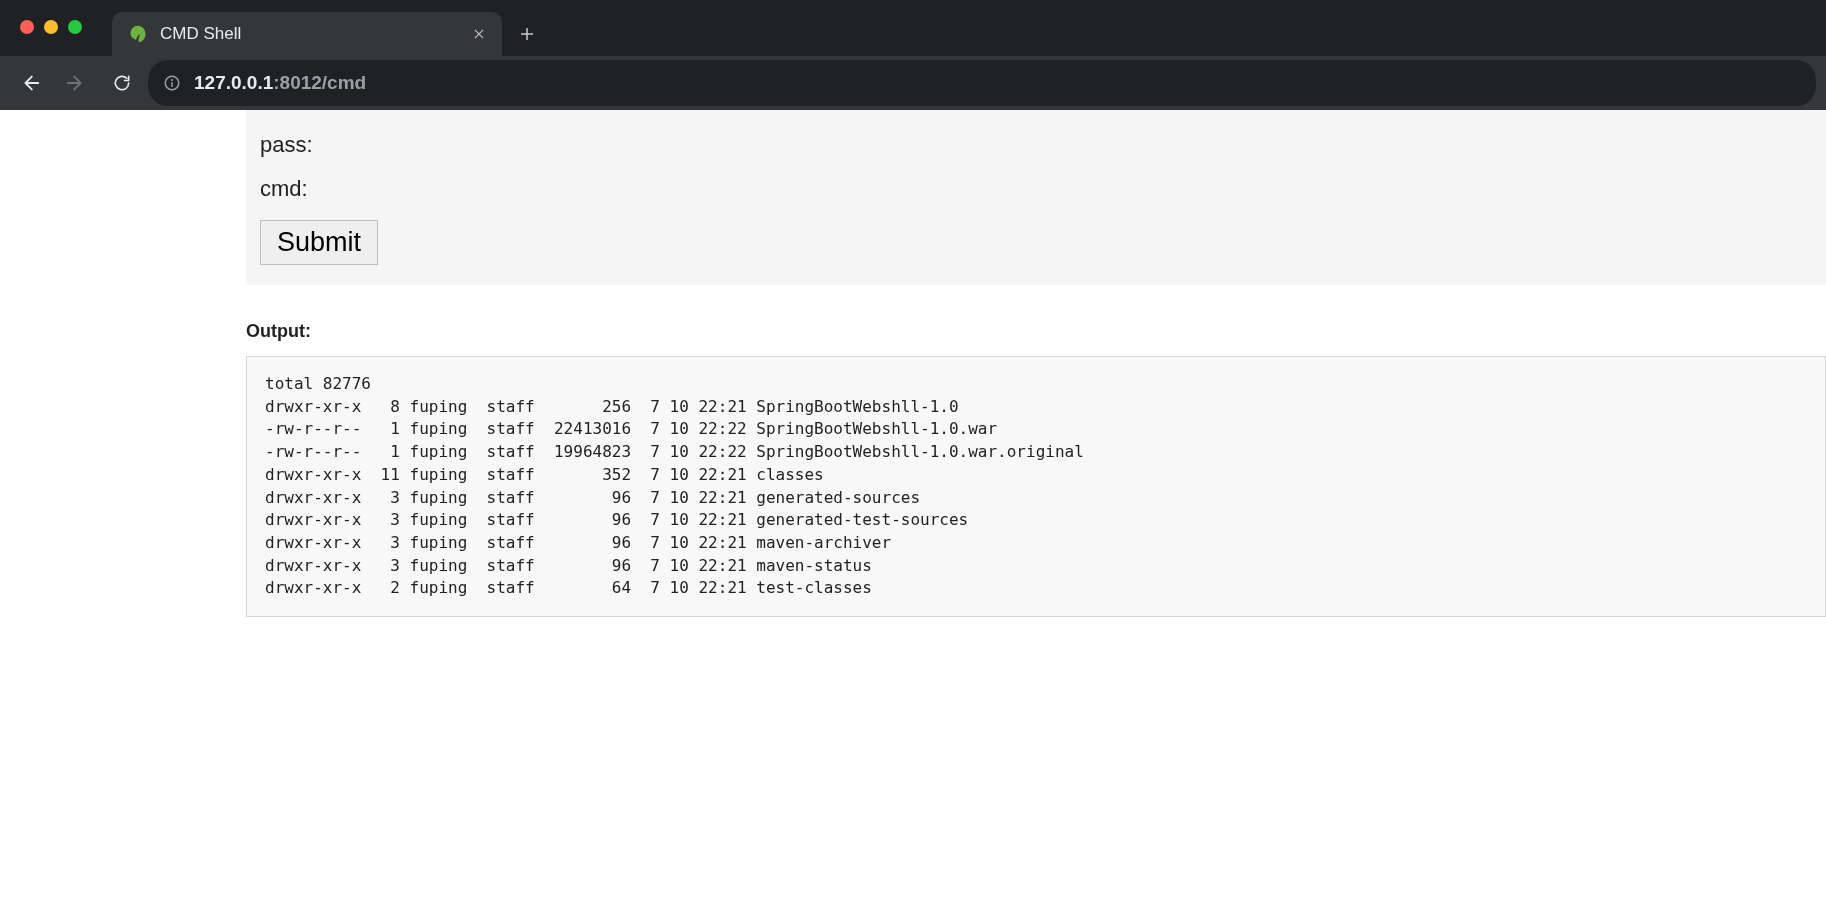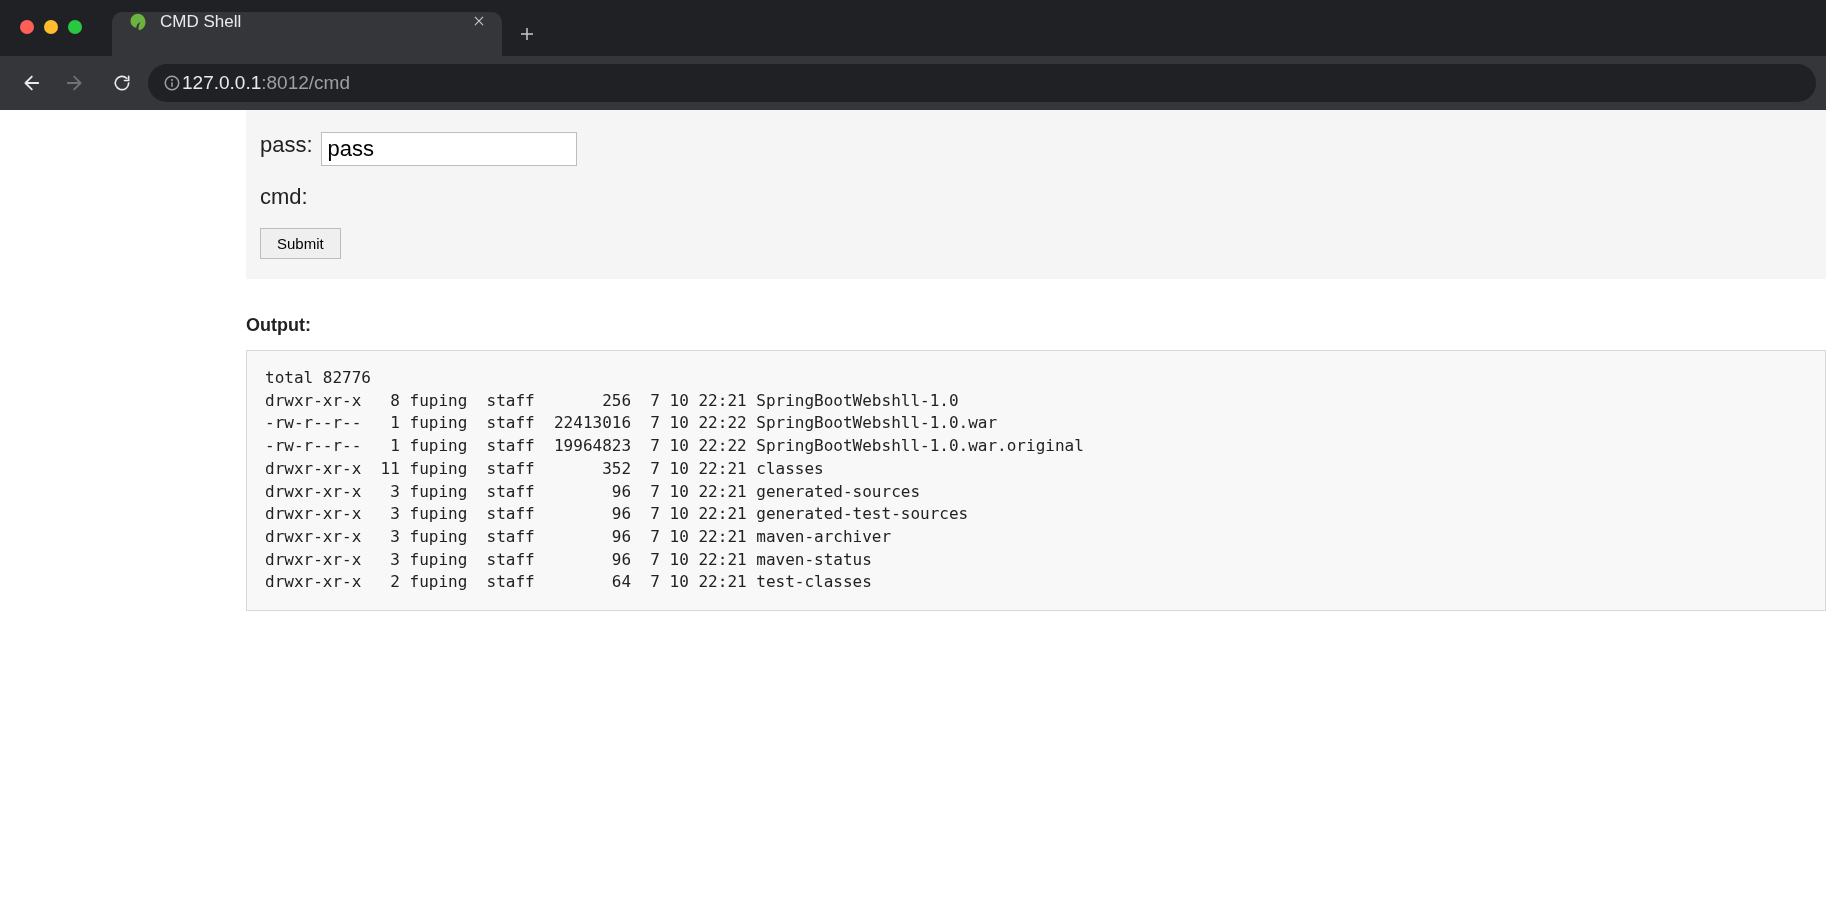--- a/index.html
+++ b/index.html
@@ -7,41 +7,41 @@
 
     
     .chrome { background: #202124; }
     .titlebar { display: flex; align-items: flex-start; height: 56px; }
     .traffic { display: flex; gap: 10px; padding: 20px 18px 0 20px; align-items: center; }
     .tl { width: 14px; height: 14px; border-radius: 50%; }
     .tl.red { background: #ff5f57; }
     .tl.yellow { background: #febc2e; }
     .tl.green { background: #28c840; }
     .tabstrip { display: flex; align-items: flex-end; height: 56px; margin-left: 12px; }
-    .tab { display: flex; align-items: flex-start; background: #35363a; color: #e8eaed; height: 44px; padding: 0 14px 0 16px; border-top-left-radius: 10px; border-top-right-radius: 10px; min-width: 390px; gap: 12px; font-size: 17px; }
+    .tab { display: flex; align-items: center; background: #35363a; color: #e8eaed; height: 44px; padding: 0 14px 0 16px; border-top-left-radius: 10px; border-top-right-radius: 10px; min-width: 390px; gap: 12px; font-size: 17px; }
     .tab .favicon { width: 20px; height: 20px; display: flex; align-items: center; justify-content: center; }
     .tab .title { flex: 1; white-space: nowrap; overflow: hidden; text-overflow: ellipsis; }
     .tab .close { width: 18px; height: 18px; display: flex; align-items: center; justify-content: center; color: #c7c7c7; font-size: 18px; line-height: 1; cursor: pointer; }
     .newtab { width: 34px; height: 44px; display: flex; align-items: center; justify-content: center; color: #c7c7c7; font-size: 22px; cursor: pointer; margin-left: 8px; }
 
     .toolbar { display: flex; align-items: center; background: #35363a; height: 54px; padding: 0 10px; gap: 6px; }
     .navbtn { width: 40px; height: 40px; display: flex; align-items: center; justify-content: center; color: #e8eaed; cursor: pointer; border-radius: 50%; }
     .navbtn.disabled { color: #6f7276; cursor: default; }
-    .omnibox { flex: 1; height: 38px; background: #202124; border-radius: 20px; display: flex; align-items: center; padding: 0 14px; gap: 0; color: #e8eaed; font-size: 19px; }
+    .omnibox { flex: 1; height: 46px; background: #202124; border-radius: 20px; display: flex; align-items: center; padding: 0 14px; gap: 12px; color: #e8eaed; font-size: 19px; font-weight: bold; }
     .omnibox .siteinfo { width: 20px; height: 20px; display: flex; align-items: center; justify-content: center; color: #9aa0a6; }
     .omnibox .url-main { color: #e8eaed; }
     .omnibox .url-dim { color: #9aa0a6; }
 
     
     .page { padding: 0; }
     .formbox { background: #f5f5f5; margin: 0 0 0 246px; padding: 14px 14px 20px 14px; border: none; }
-    .formbox .row { display: flex; align-items: flex-start; margin: 8px 0 18px 0; font-size: 22px; color: #222; }
+    .formbox .row { display: flex; align-items: flex-end; margin: 8px 0 18px 0; font-size: 22px; color: #222; }
     .formbox .row label { margin-right: 8px; }
     .formbox .row input[type="text"] { font-size: 22px; padding: 2px 6px; border: 1px solid #bdbdbd; background: #fff; height: 34px; width: 256px; }
-    .formbox button { font-size: 15px; padding: 6px 16px; background: #efefef; border: 1px solid #bdbdbd; cursor: pointer; }
+    .formbox button { font-size: 27px; padding: 6px 16px; background: #efefef; border: 1px solid #bdbdbd; cursor: pointer; }
 
     .outhdr { margin: 36px 0 14px 246px; font-size: 18px; font-weight: 700; color: #222; }
     .outbox { margin: 0 0 0 246px; border: 1px solid #d7d7d7; background: #f8f8f8; padding: 16px 18px; font-family: ui-monospace, "SF Mono", Menlo, Consolas, monospace; font-size: 16px; color: #222; white-space: pre; line-height: 1.42; overflow-x: auto; }
   </style>
 </head>
 <body>
 
 <div class="chrome">
   <div class="titlebar">
     <div class="traffic">
@@ -99,21 +99,20 @@
         <span class="url-main">127.0.0.1</span><span class="url-dim">:8012/cmd</span>
       </span>
     </div>
   </div>
 </div>
 
 <div class="page">
   <div class="formbox">
     <div class="row">
       <label>pass:</label>
-      <input type="text" value="pass" style="">
     </div>
     <div class="row">
       <label>cmd:</label>
     </div>
     <button>Submit</button>
   </div>
 
   <div class="outhdr">Output:</div>
   <pre class="outbox">total 82776
 drwxr-xr-x   8 fuping  staff       256  7 10 22:21 SpringBootWebshll-1.0

